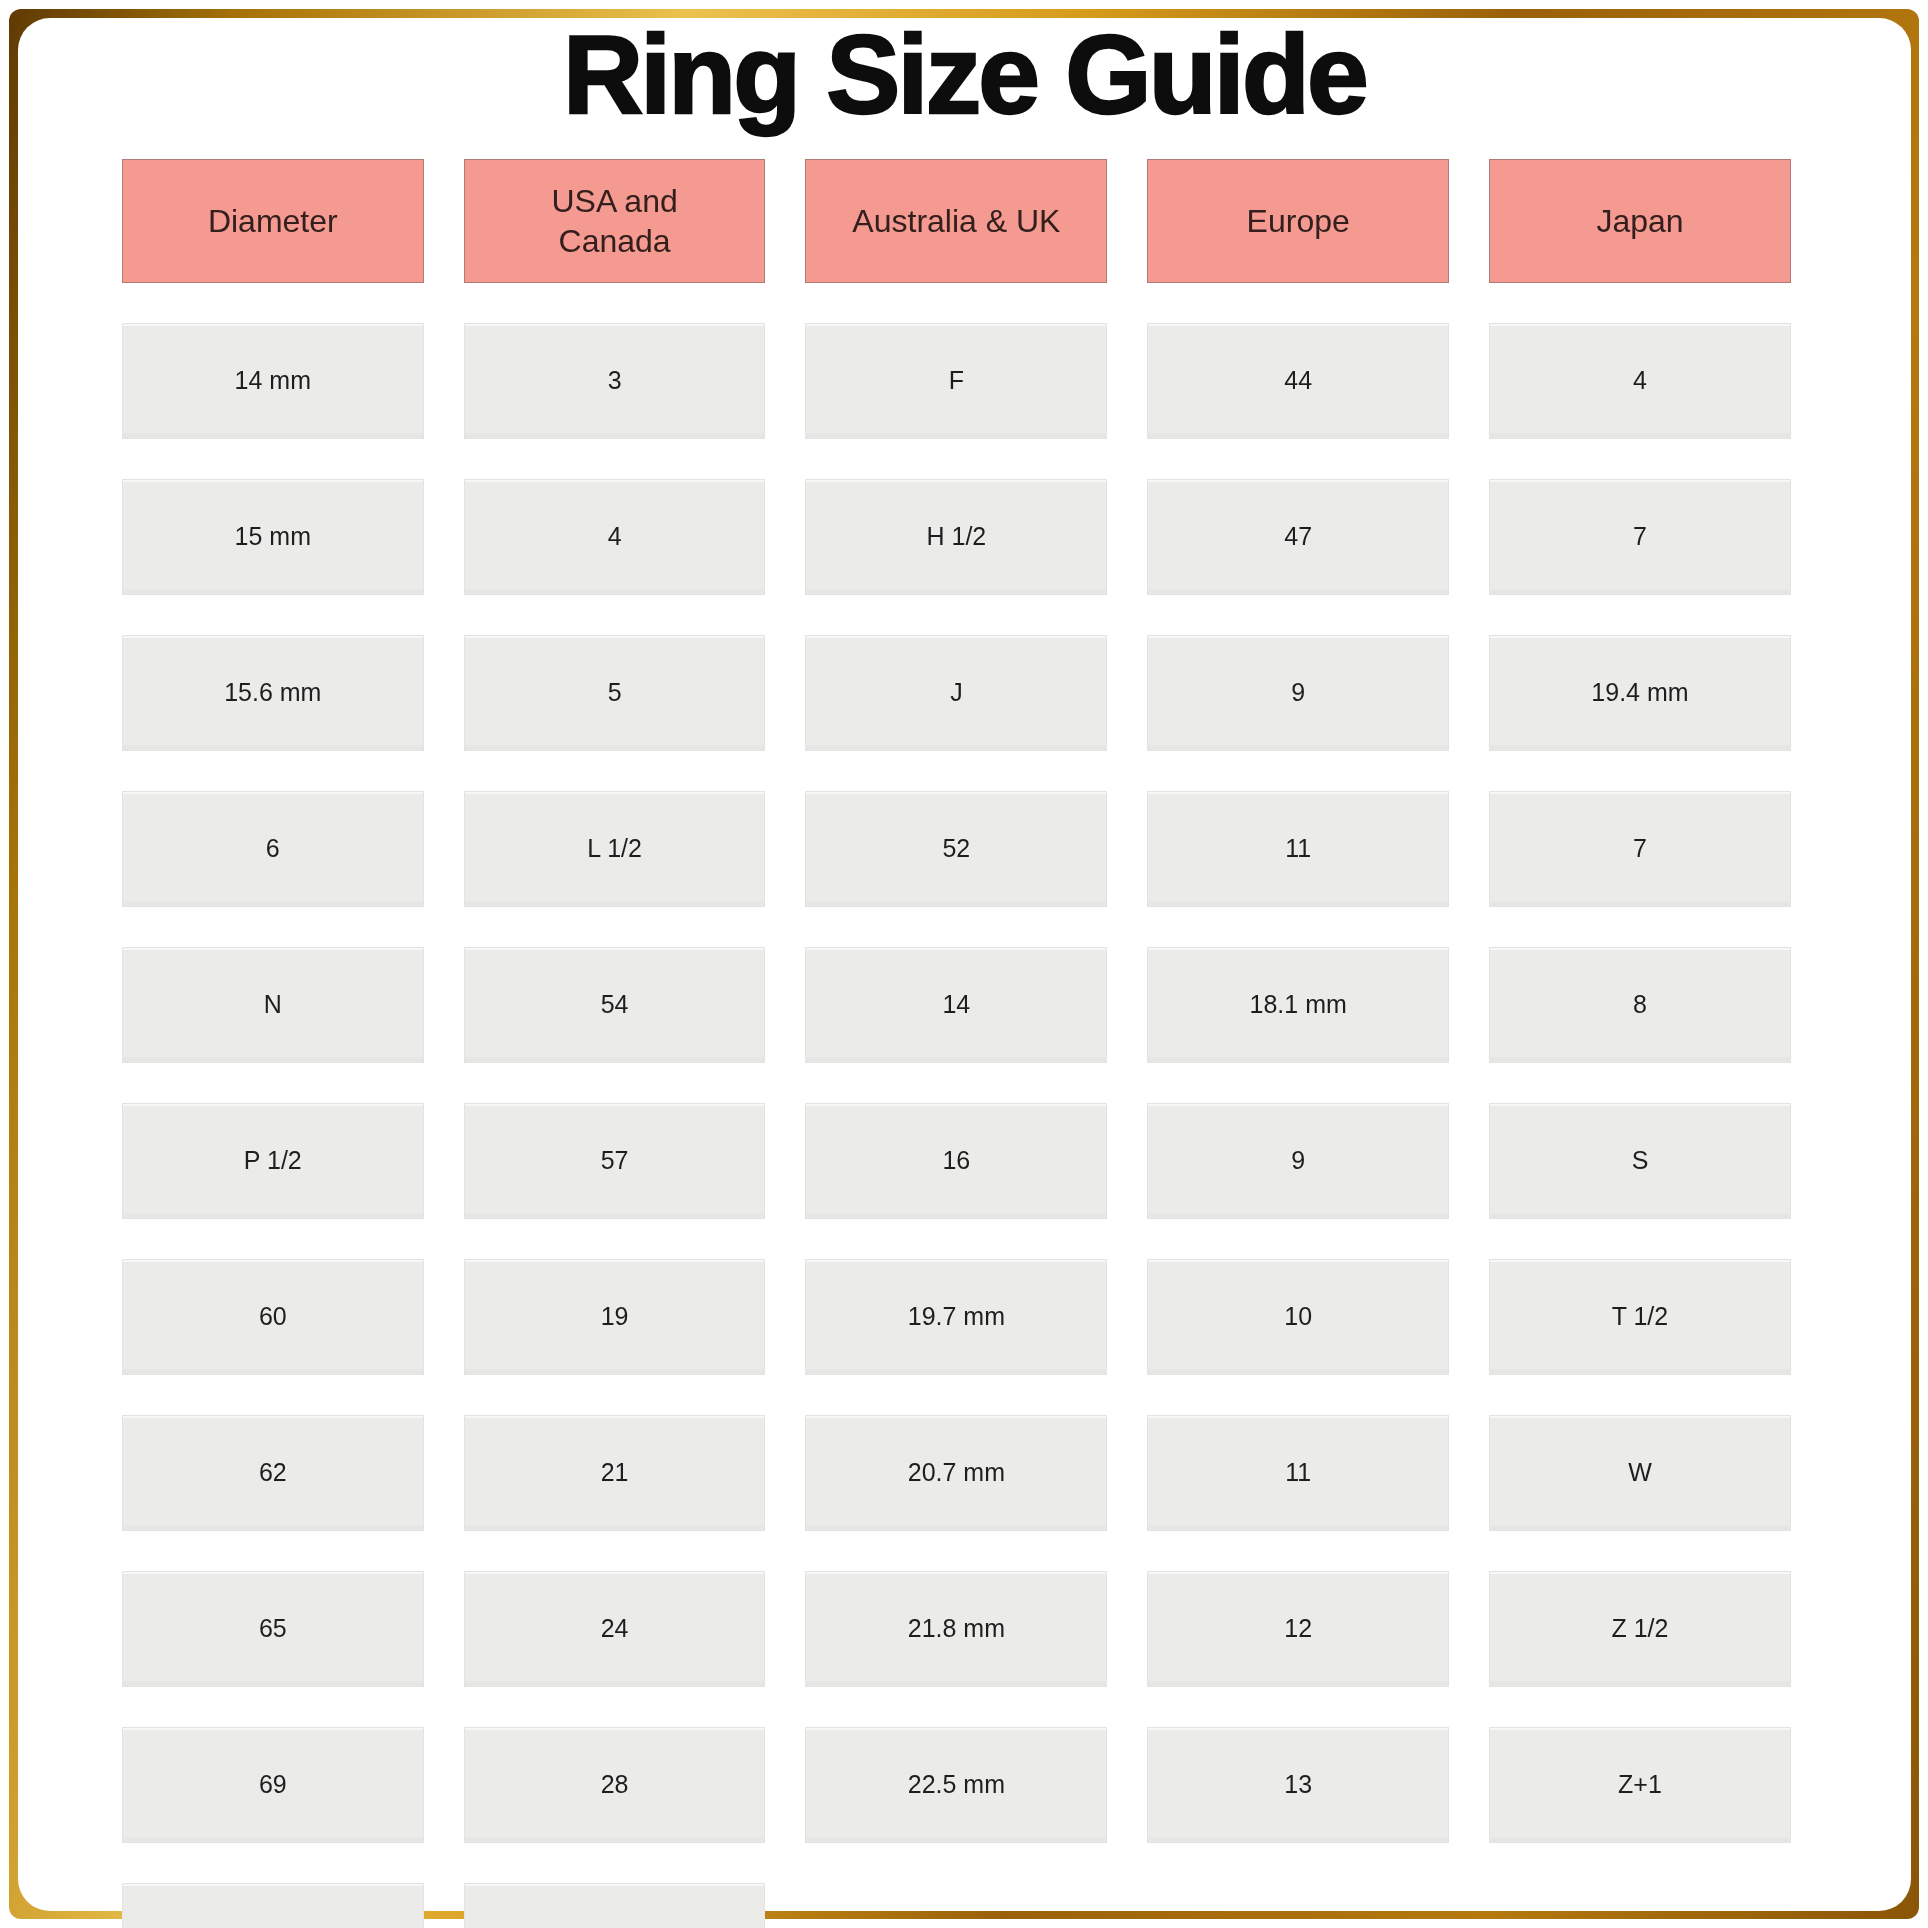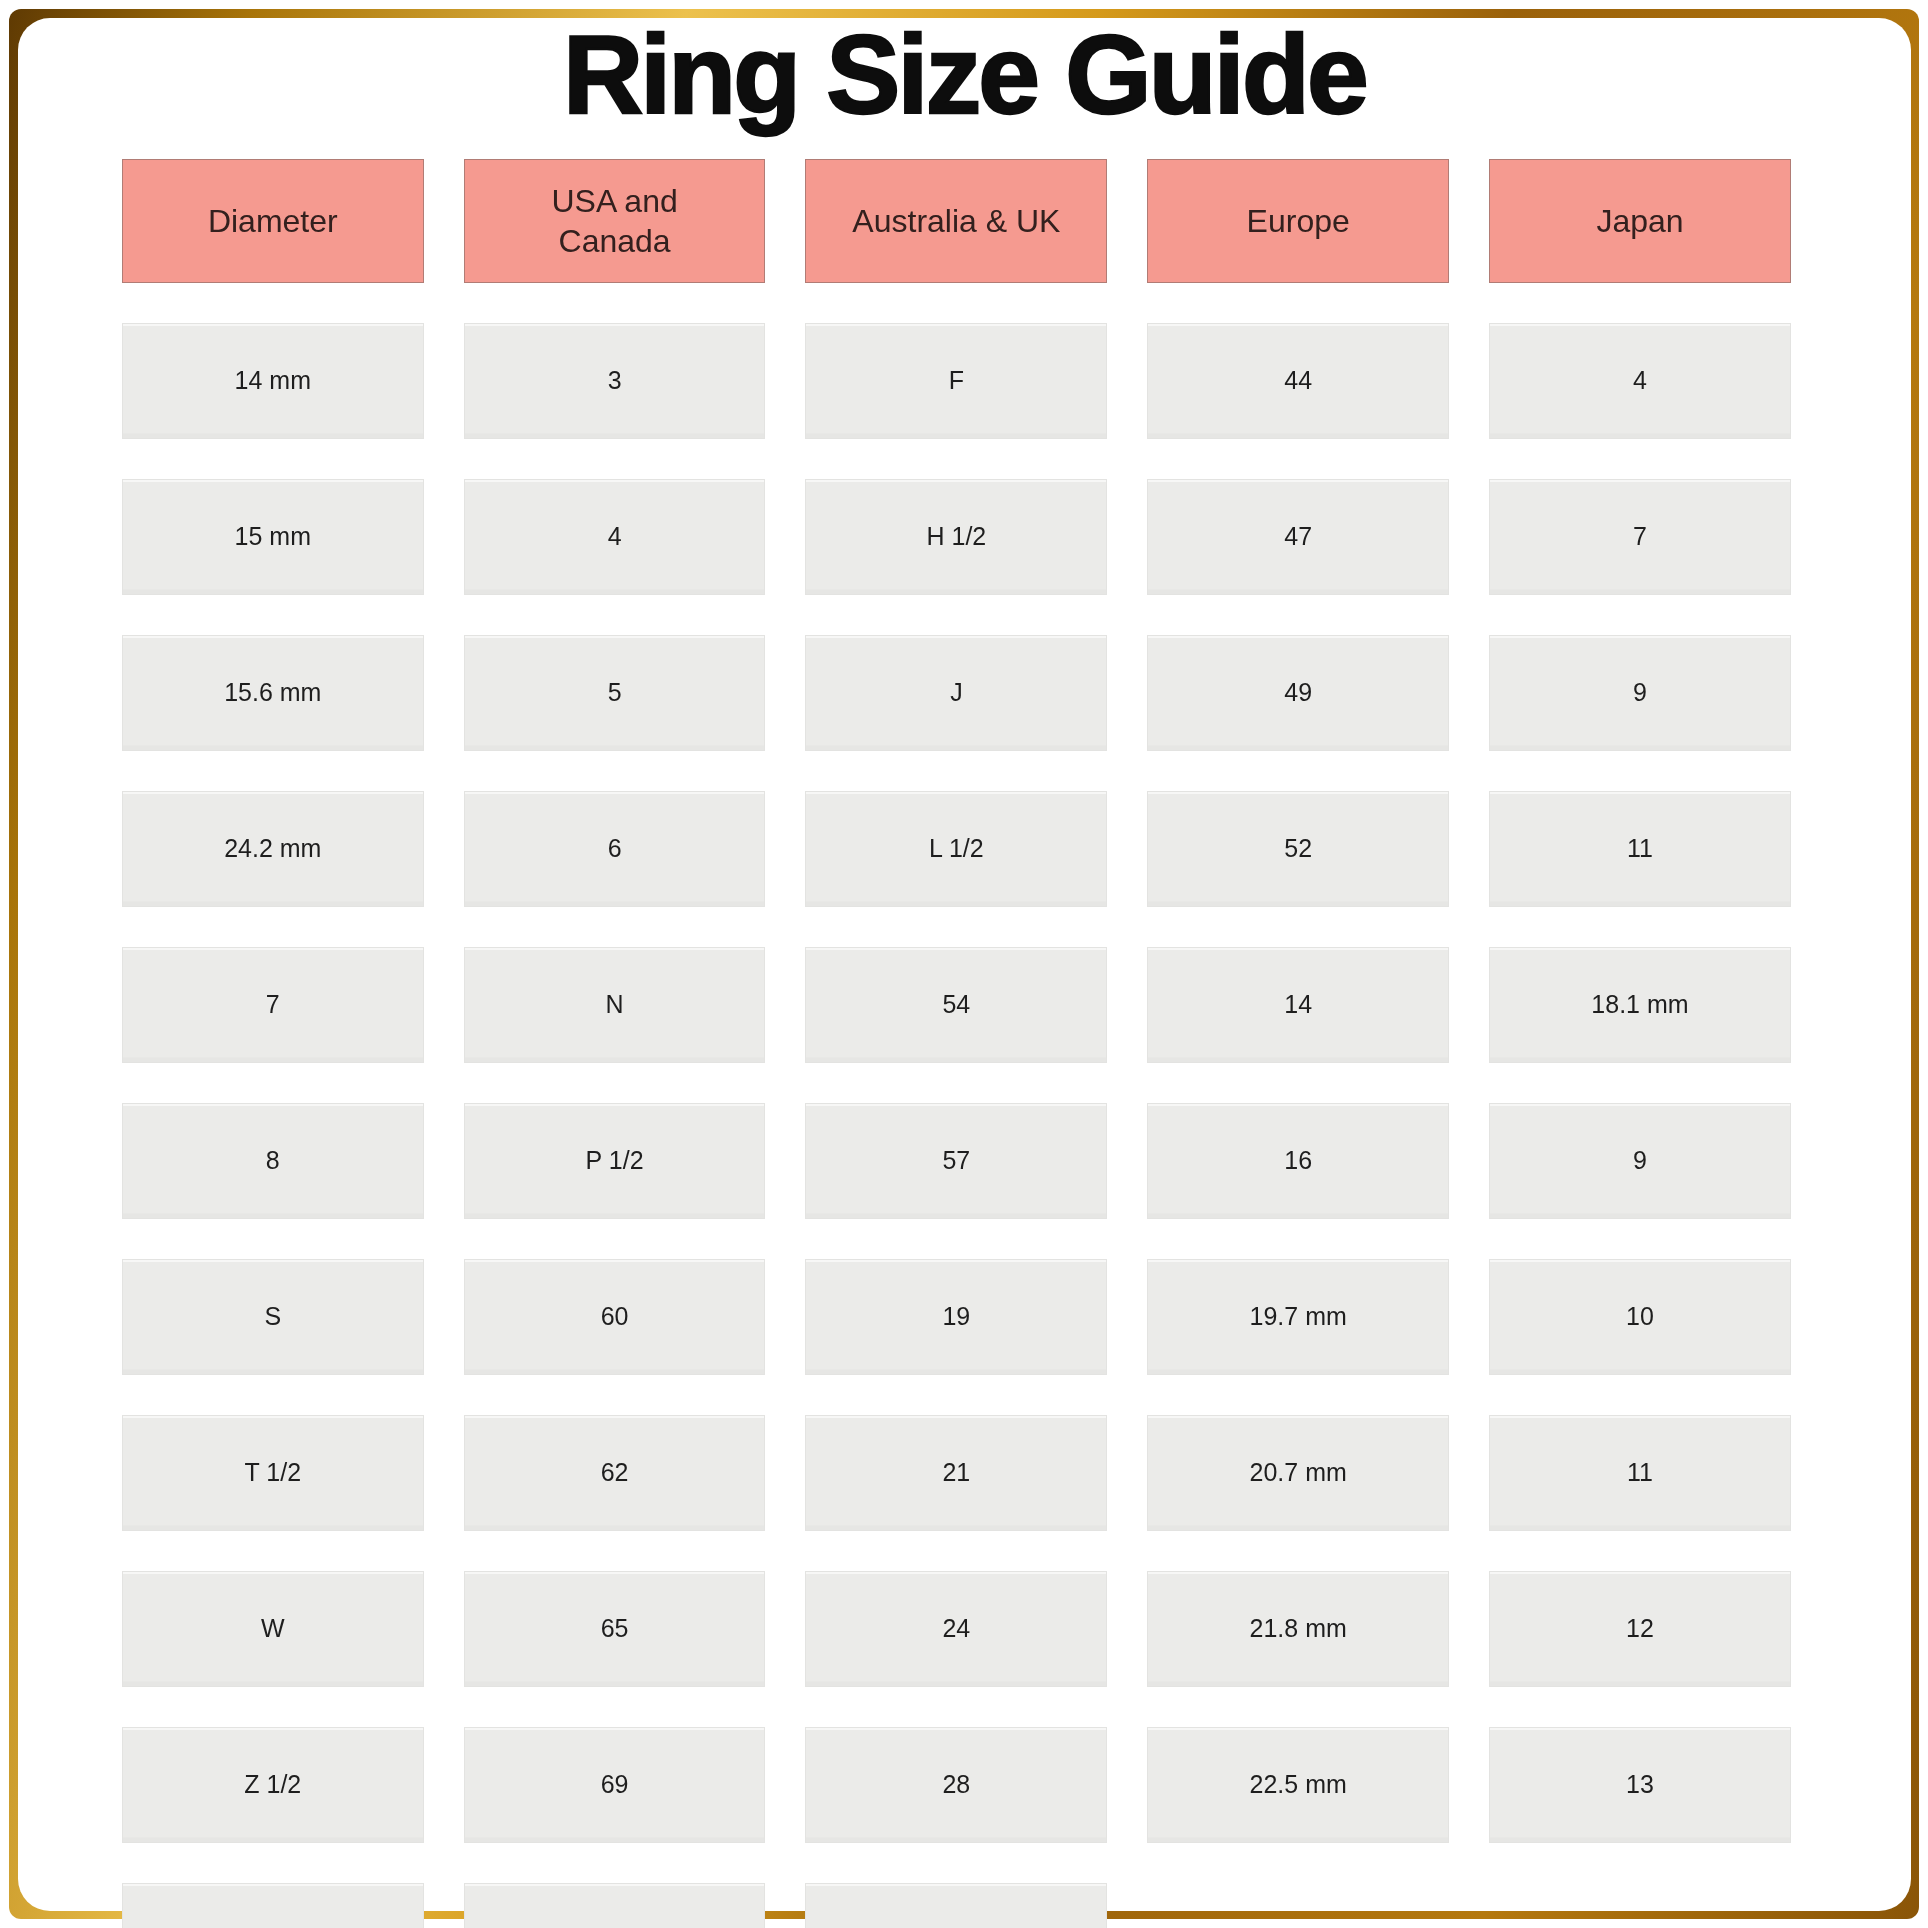--- a/index.html
+++ b/index.html
@@ -102,23 +102,22 @@
         <div class="cell data-cell">44</div>
         <div class="cell data-cell">4</div>
         <div class="cell data-cell">15 mm</div>
         <div class="cell data-cell">4</div>
         <div class="cell data-cell">H 1/2</div>
         <div class="cell data-cell">47</div>
         <div class="cell data-cell">7</div>
         <div class="cell data-cell">15.6 mm</div>
         <div class="cell data-cell">5</div>
         <div class="cell data-cell">J</div>
-        <div class="cell data-cell">49</div>
         <div class="cell data-cell">9</div>
-        <div class="cell data-cell">24.2 mm</div>
+        <div class="cell data-cell">19.4 mm</div>
         <div class="cell data-cell">6</div>
         <div class="cell data-cell">L 1/2</div>
         <div class="cell data-cell">52</div>
         <div class="cell data-cell">11</div>
         <div class="cell data-cell">7</div>
         <div class="cell data-cell">N</div>
         <div class="cell data-cell">54</div>
         <div class="cell data-cell">14</div>
         <div class="cell data-cell">18.1 mm</div>
         <div class="cell data-cell">8</div>

